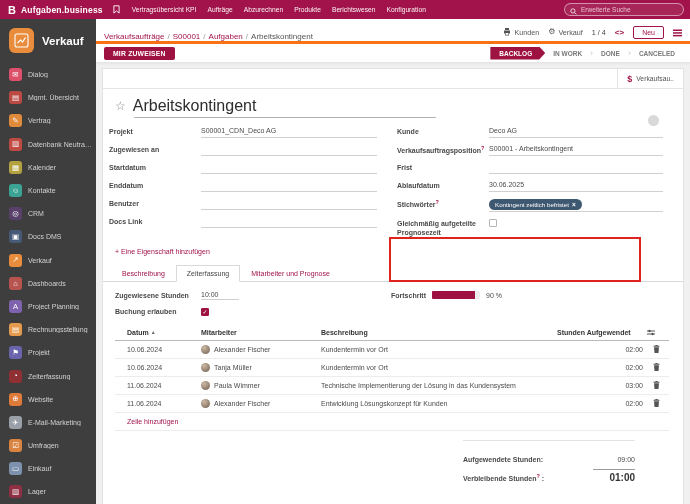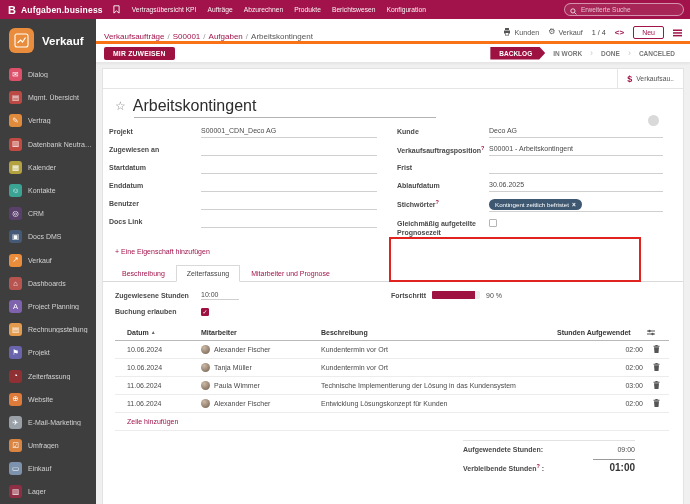--- a/index.html
+++ b/index.html
@@ -84,21 +84,21 @@
 .ts-table th{font-size:7px;color:#333;font-weight:bold;text-align:left;border-bottom:1px solid #b9b9b9;padding:3px 4px 3px 0;white-space:nowrap}
 .ts-table td{border-bottom:1px solid #ececec;padding:4px 4px 4px 0}
 th.first,td.first{padding-left:12px}
 .col-date{width:86px}
 .col-emp{width:120px}
 .col-hours{width:90px;text-align:right}
 .col-trash{width:22px;text-align:center}
 .caret{font-size:5px;color:#666;margin-left:2px;vertical-align:1px}
 .avatar{display:inline-block;width:9px;height:9px;border-radius:50%;background:radial-gradient(circle at 35% 30%,#cdb9a5,#6f5d4d);vertical-align:-2px;margin-right:4px}
 .addline{font-size:7px;color:#a1134a;padding:5px 0 5px 12px;border-bottom:1px solid #ececec;cursor:pointer}
-.totals{width:172px;margin:9px 34px 0 auto;border-top:1px solid #e2e2e2;padding-top:2px}
+.totals{width:172px;margin:9px 34px 0 auto;border-top:1px solid #e2e2e2;padding-top:12px}
 .totrow{display:flex;justify-content:space-between;align-items:baseline;padding:3px 0}
 .totlabel{font-size:7px;font-weight:bold;color:#494949}
 .totval{font-size:7px;color:#4a4a4a;min-width:42px;text-align:right}
 .totrow + .totrow .totval{border-top:1px solid #9a9a9a;padding-top:2px;font-size:10px;font-weight:bold;color:#333}
 </style>
 </head>
 <body>
 
 <div class="topbar">
   <span class="logo">B</span>

